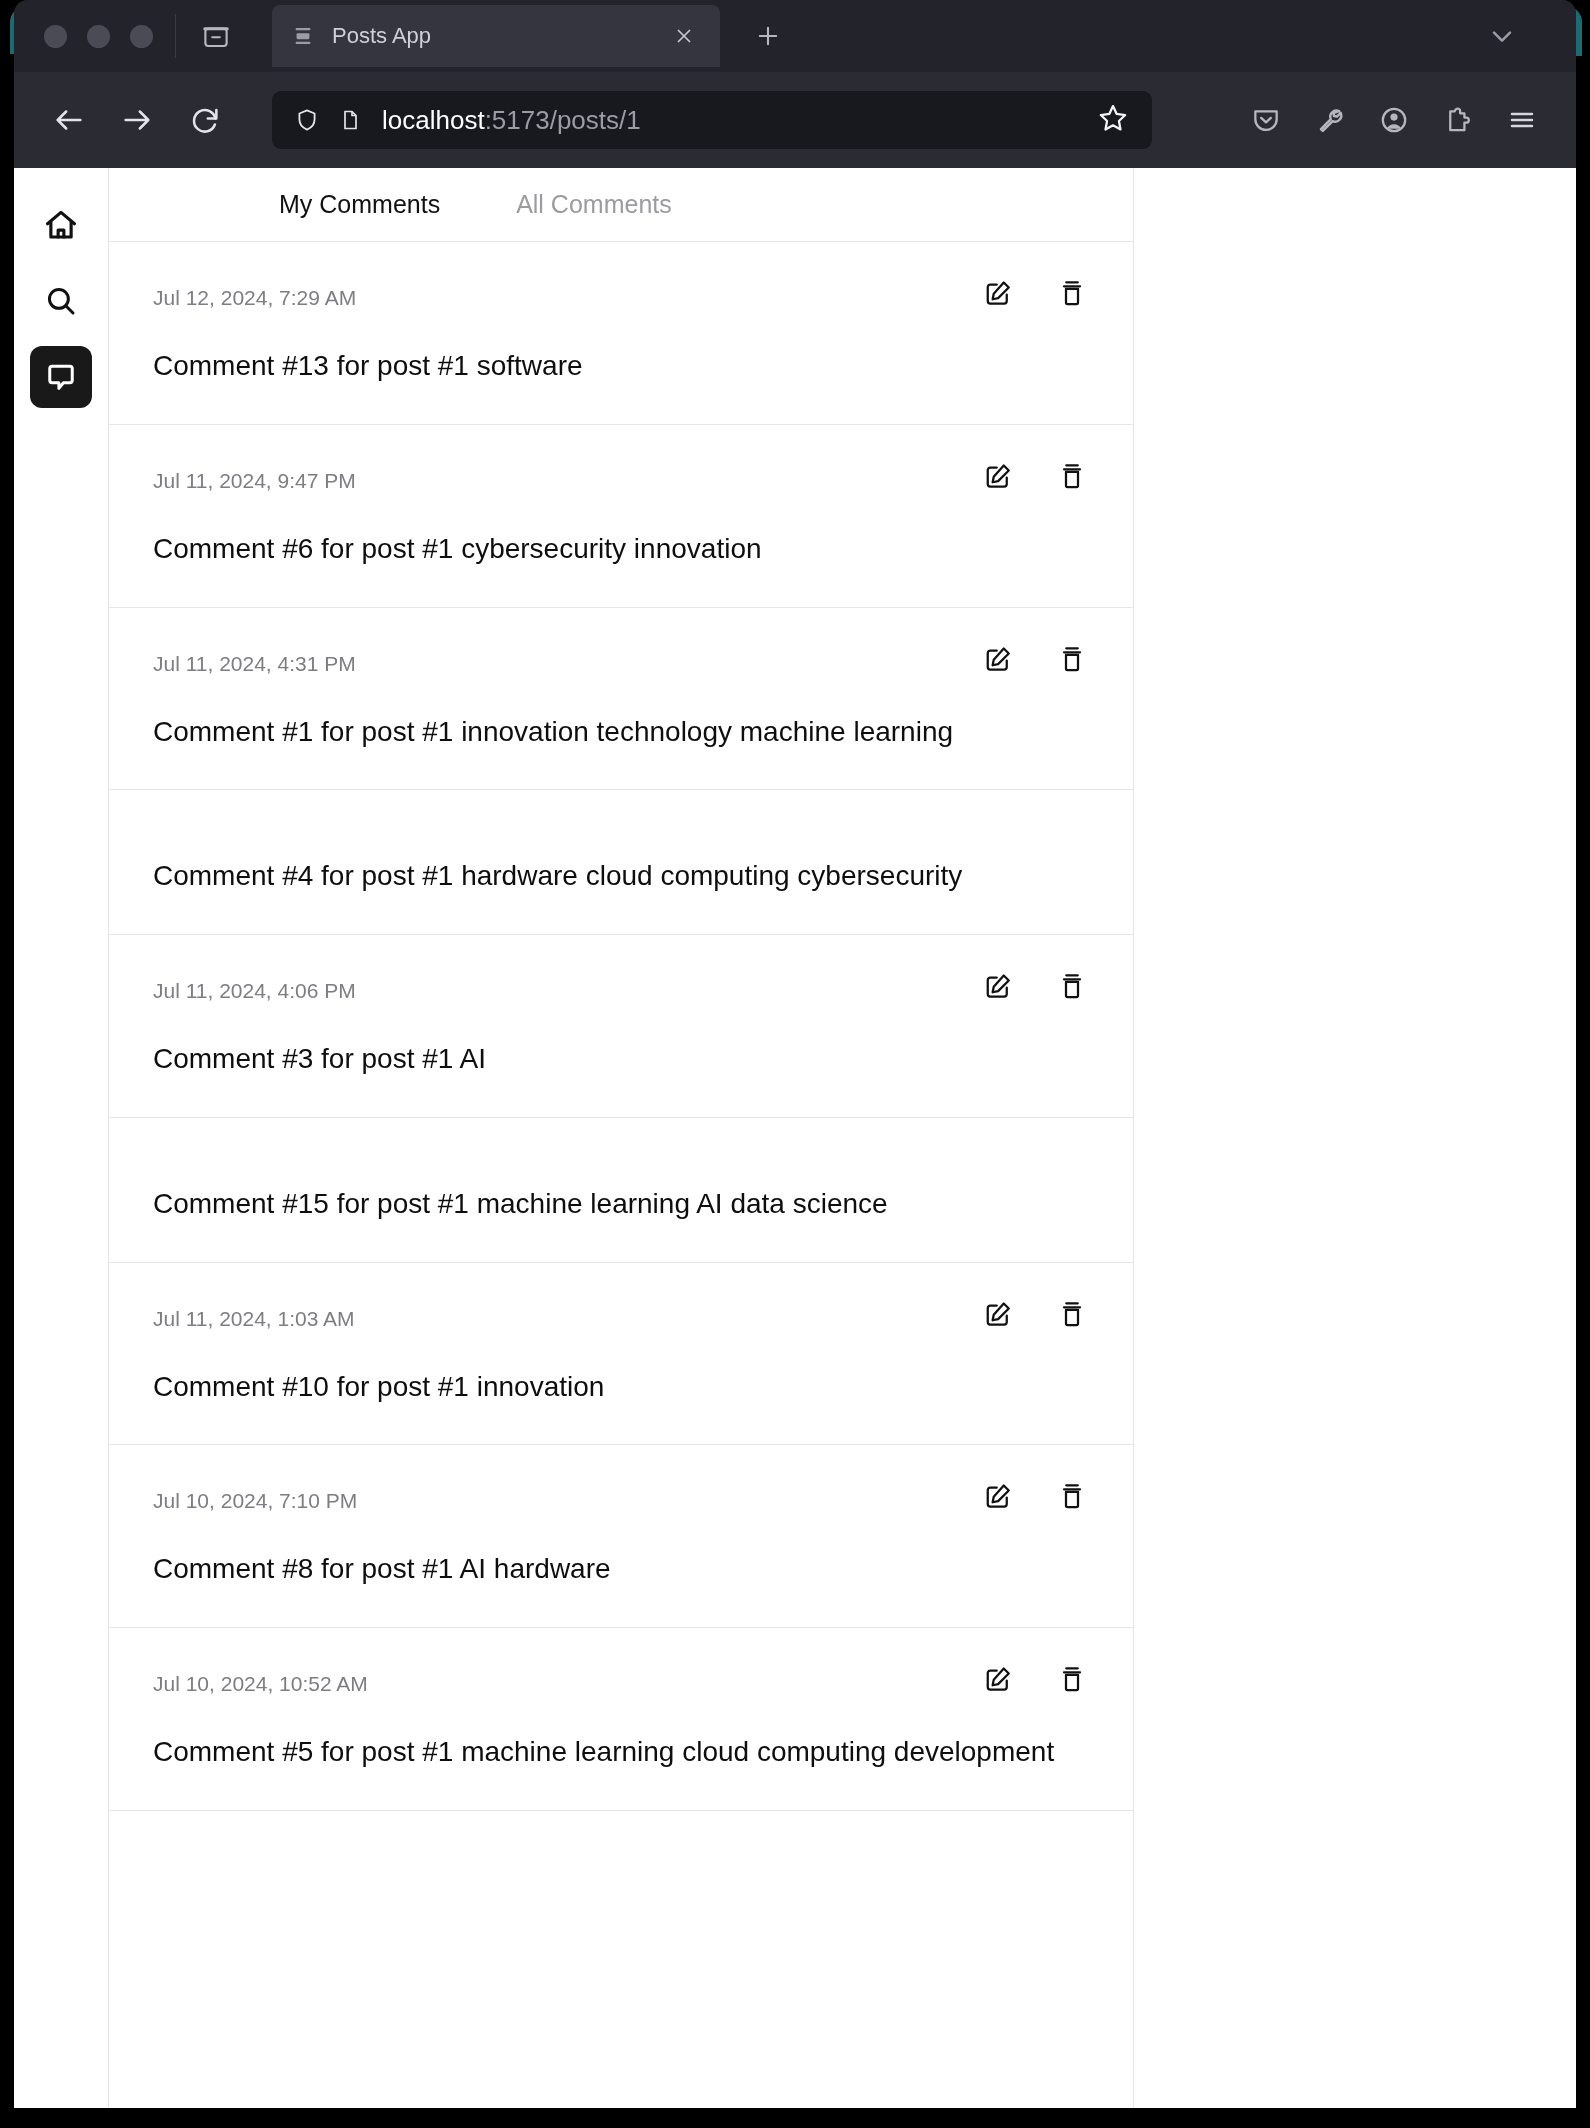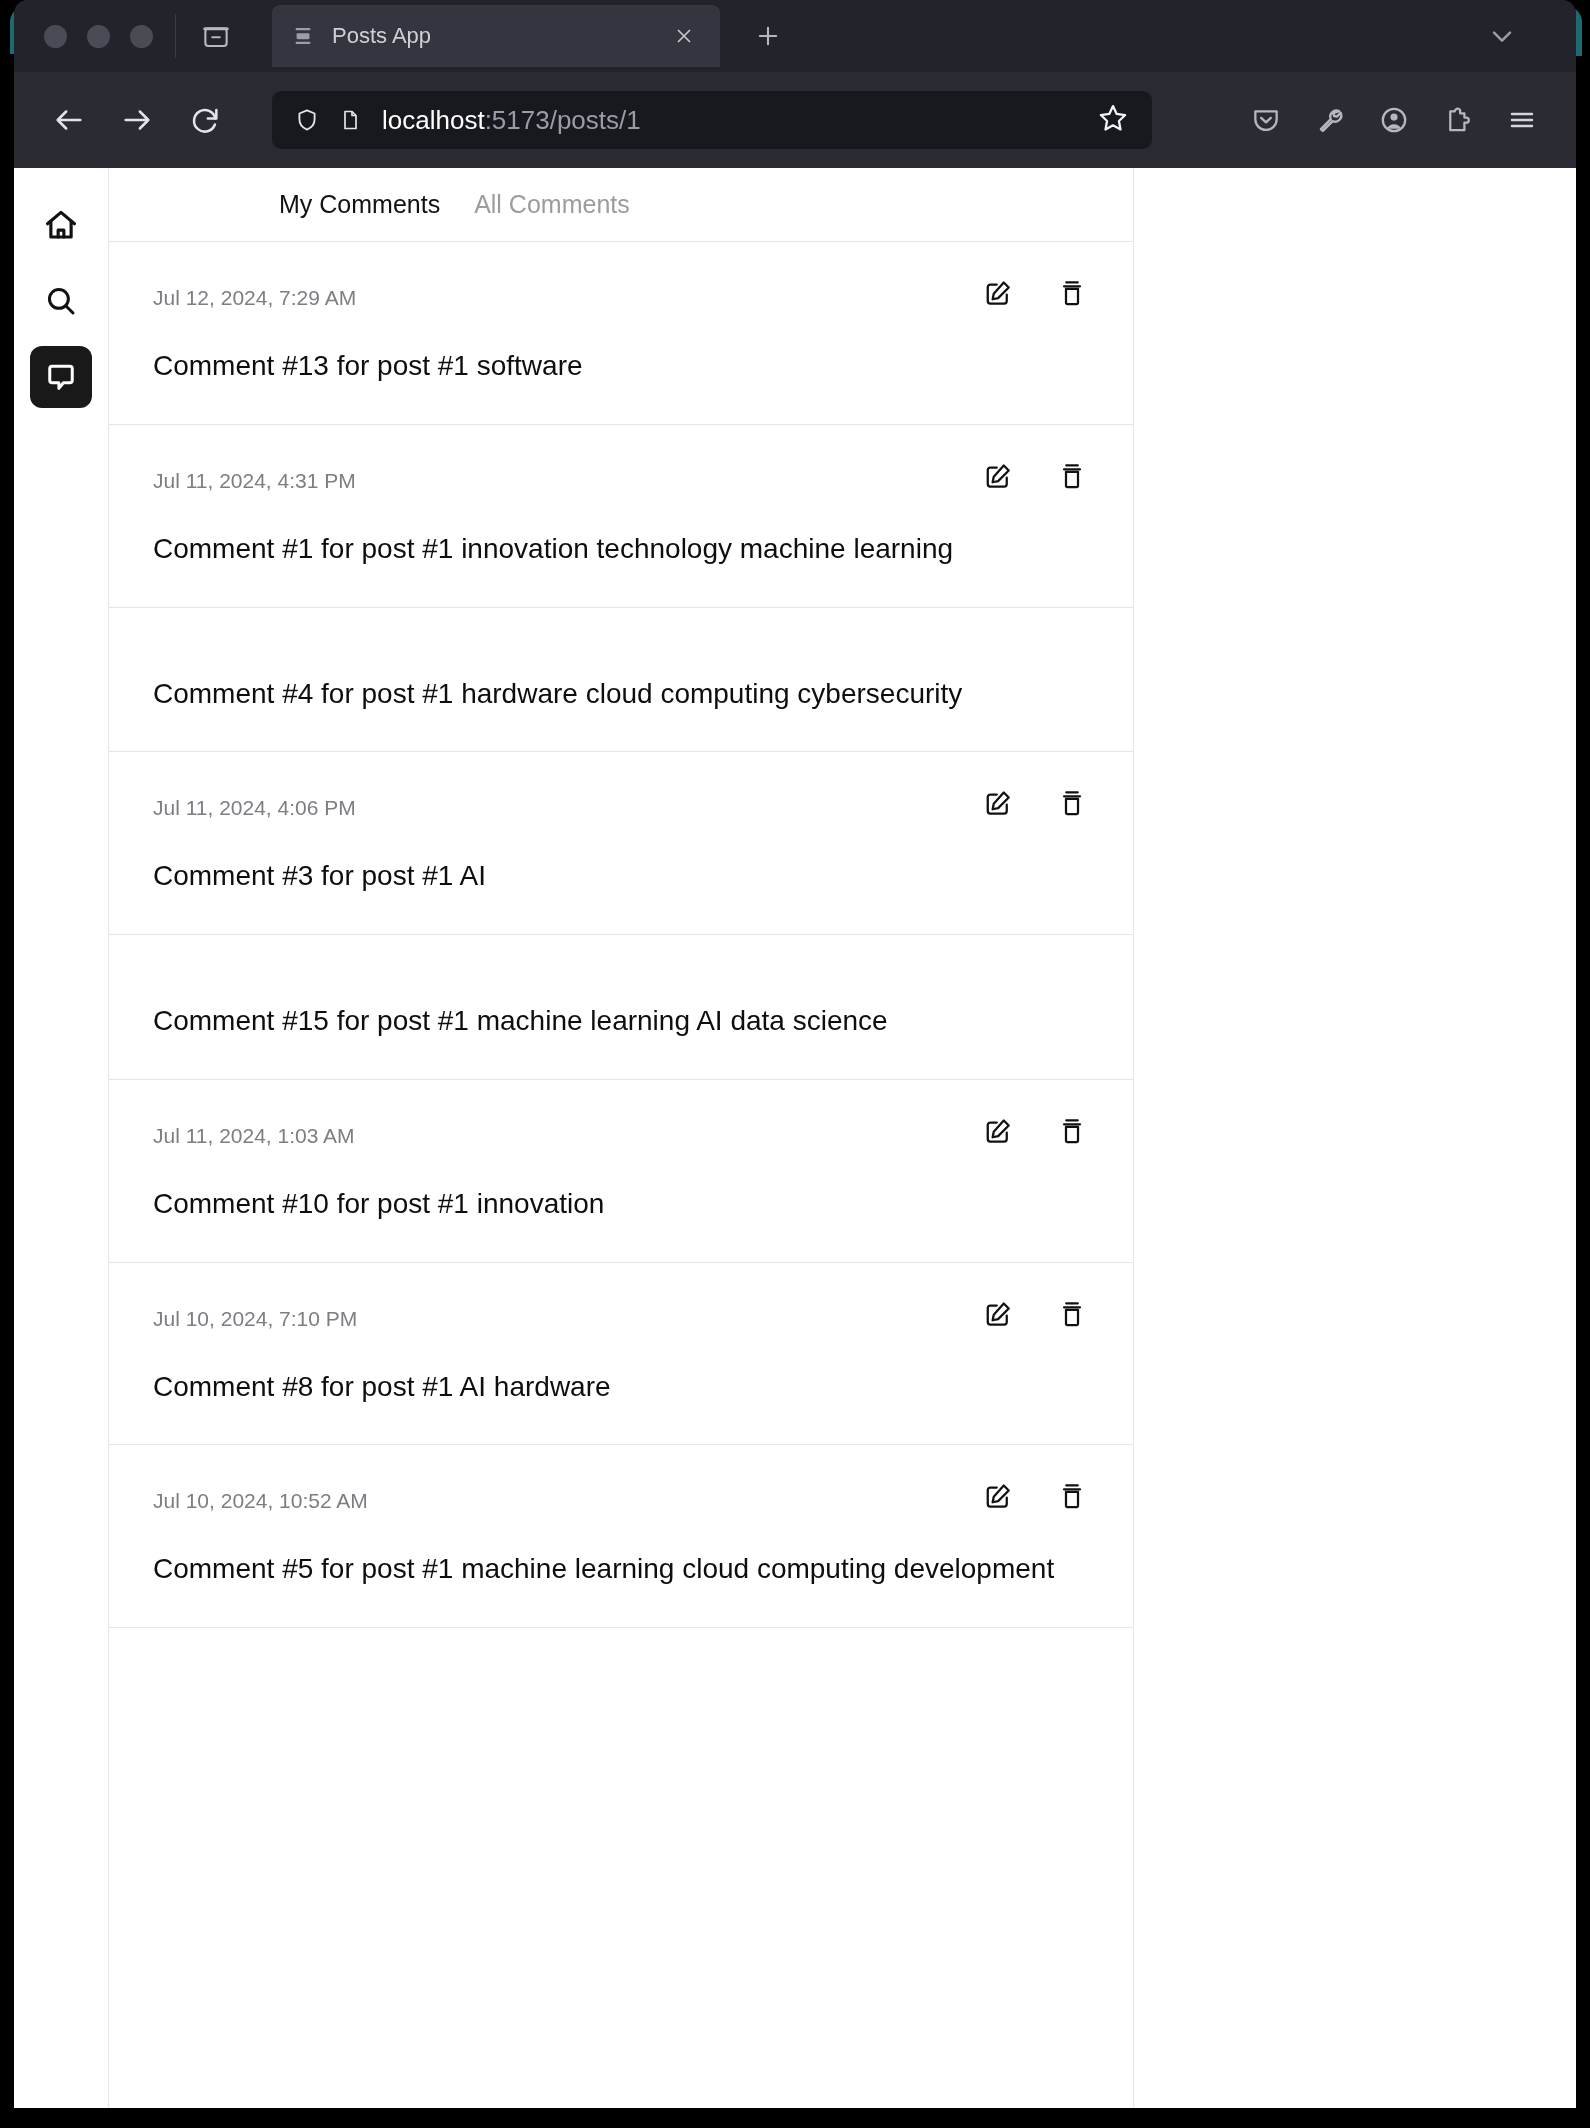--- a/index.html
+++ b/index.html
@@ -149,21 +149,21 @@
     border-right: 1px solid #e6e6e8;
     display: flex; flex-direction: column;
   }
   .column-filler { flex: 1 1 auto; background: #ffffff; }
 
   .tabs {
     height: 74px; flex: 0 0 74px;
     border-bottom: 1px solid #e6e6e8;
     display: flex; align-items: center;
     padding-left: 170px;
-    gap: 34px;
+    gap: 76px;
   }
   .ctab { font-size: 25px; color: #9b9ba0; white-space: nowrap; }
   .ctab.active { color: #111111; font-weight: 400; }
 
   .list { flex: 1 1 auto; overflow: hidden; }
   .card {
     border-bottom: 1px solid #e6e6e8;
     padding: 30px 44px 38px 44px;
   }
   .card-head {
@@ -362,20 +362,41 @@
             <path d="M7.4 3.4 H16.6"></path>
             <path d="M5.6 6.6 H18.4"></path>
             <path d="M7.2 8.6 H16.8 V19.6 A1.2 1.2 0 0 1 15.6 20.8 H8.4 A1.2 1.2 0 0 1 7.2 19.6 Z"></path>
           </svg>
         </div>
       </div>
     </div>
     <div class="card-body">Comment #13 for post #1 software</div>
   </div>
 
+  <div class="card">
+    <div class="card-head">
+      <div class="card-date">Jul 11, 2024, 9:47 PM</div>
+      <div class="card-actions">
+        <div class="act">
+          <svg width="30" height="30" viewBox="0 0 24 24" fill="none" stroke="#111111" stroke-width="1.8" stroke-linecap="round" stroke-linejoin="round">
+            <path d="M19 13.2 V18.4 A2 2 0 0 1 17 20.4 H5.8 A2 2 0 0 1 3.8 18.4 V7.2 A2 2 0 0 1 5.8 5.2 H11"></path>
+            <path d="M16.6 3.6 L20.6 7.6 L12.1 16.1 L7.7 17 L8.6 12.6 Z"></path>
+          </svg>
+        </div>
+        <div class="act">
+          <svg width="30" height="30" viewBox="0 0 24 24" fill="none" stroke="#111111" stroke-width="1.8" stroke-linecap="round" stroke-linejoin="round">
+            <path d="M7.4 3.4 H16.6"></path>
+            <path d="M5.6 6.6 H18.4"></path>
+            <path d="M7.2 8.6 H16.8 V19.6 A1.2 1.2 0 0 1 15.6 20.8 H8.4 A1.2 1.2 0 0 1 7.2 19.6 Z"></path>
+          </svg>
+        </div>
+      </div>
+    </div>
+    <div class="card-body">Comment #6 for post #1 cybersecurity innovation</div>
+  </div>
 
   <div class="card">
     <div class="card-head">
       <div class="card-date">Jul 11, 2024, 4:31 PM</div>
       <div class="card-actions">
         <div class="act">
           <svg width="30" height="30" viewBox="0 0 24 24" fill="none" stroke="#111111" stroke-width="1.8" stroke-linecap="round" stroke-linejoin="round">
             <path d="M19 13.2 V18.4 A2 2 0 0 1 17 20.4 H5.8 A2 2 0 0 1 3.8 18.4 V7.2 A2 2 0 0 1 5.8 5.2 H11"></path>
             <path d="M16.6 3.6 L20.6 7.6 L12.1 16.1 L7.7 17 L8.6 12.6 Z"></path>
           </svg>

